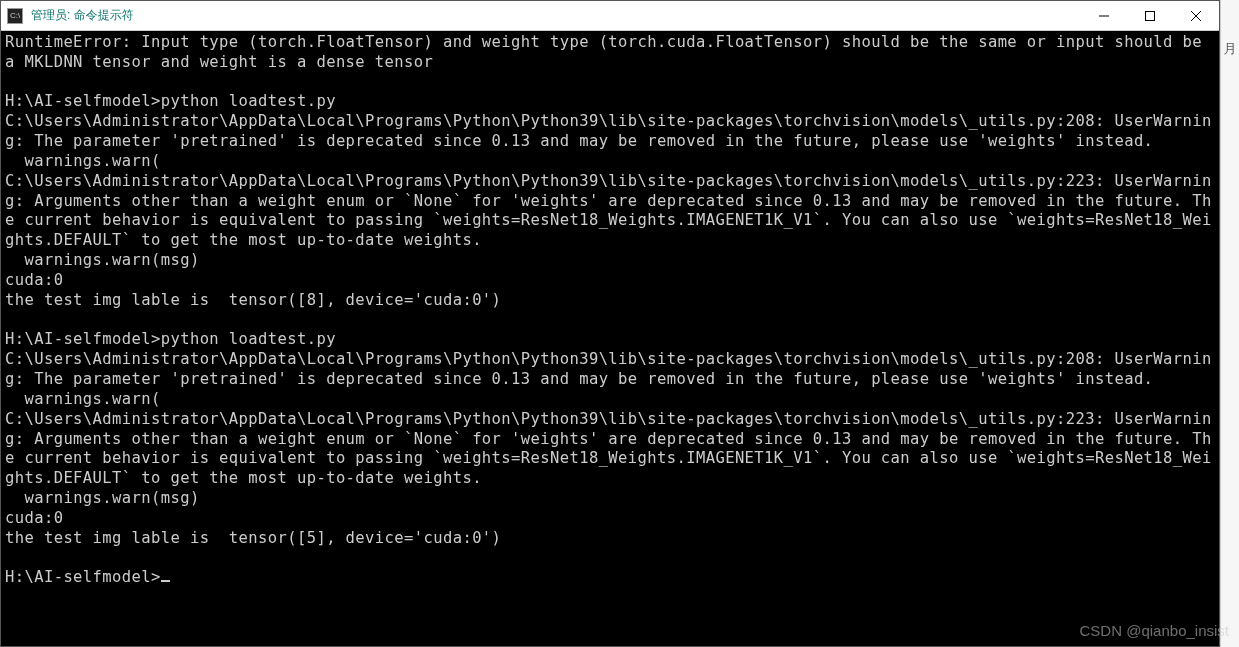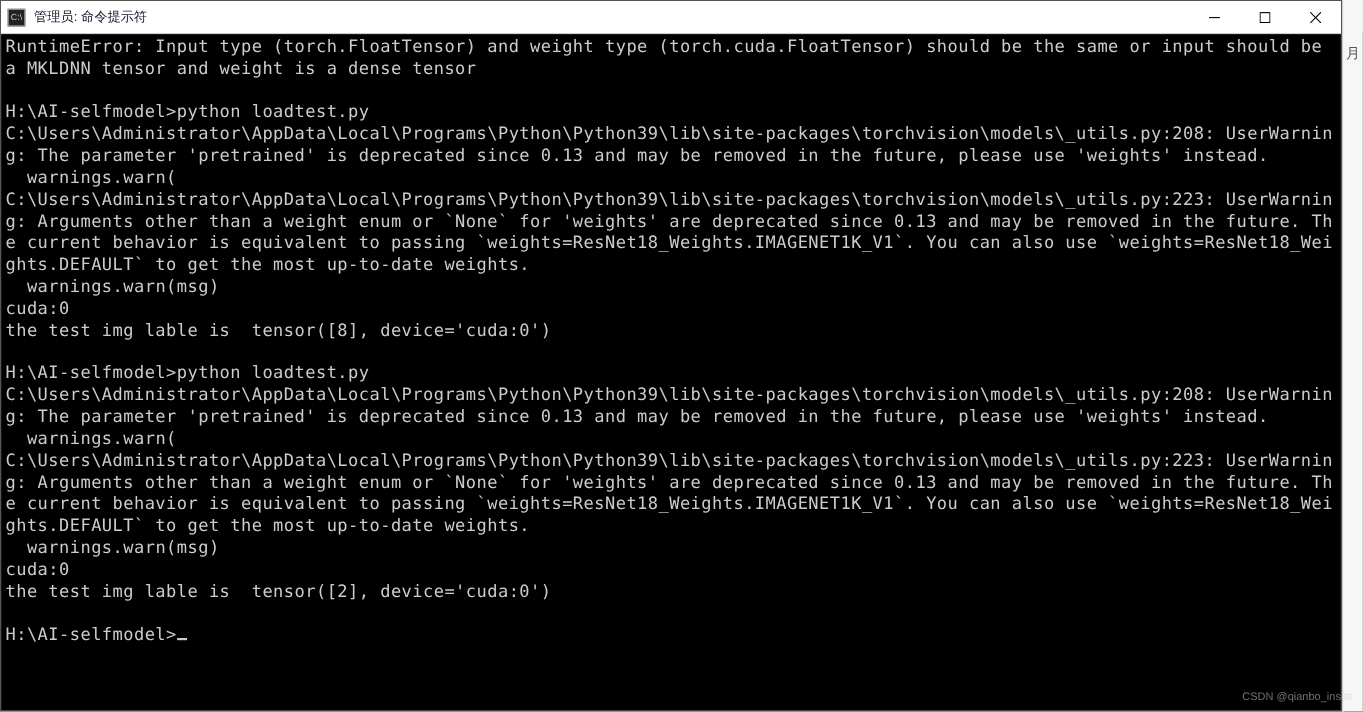--- a/index.html
+++ b/index.html
@@ -41,21 +41,21 @@
       align-items: center;
       justify-content: center;
       font-size: 8px;
       color: #ccc;
       font-family: sans-serif;
     }
     .titlebar-text {
       flex: 1;
       font-family: "Microsoft YaHei", sans-serif;
       font-size: 12px;
-      color: #0f172a;
+      color: #0f766e;
     }
     .window-controls {
       display: flex;
       height: 100%;
     }
     .win-btn {
       width: 46px;
       height: 100%;
       display: flex;
       align-items: center;
@@ -105,21 +105,21 @@
       width: 15px;
       bottom: 17px;
       height: 180px;
       background: #4a4a4a;
     }
     .watermark {
       position: absolute;
       right: 10px;
       bottom: 8px;
       color: rgba(200,200,200,0.55);
-      font-size: 10px;
+      font-size: 15px;
       font-family: sans-serif;
       pointer-events: none;
     }
     .right-strip {
       position: absolute;
       right: 0;
       top: 0;
       bottom: 0;
       width: 19px;
       background: #f6f6f6;
@@ -176,21 +176,21 @@
 <span>  warnings.warn(msg)</span>
 <span>cuda:0</span>
 <span>the test img lable is  tensor([8], device='cuda:0')</span>
 <span></span>
 <span>H:\AI-selfmodel&gt;python loadtest.py</span>
 <span>C:\Users\Administrator\AppData\Local\Programs\Python\Python39\lib\site-packages\torchvision\models\_utils.py:208: UserWarning: The parameter 'pretrained' is deprecated since 0.13 and may be removed in the future, please use 'weights' instead.</span>
 <span>  warnings.warn(</span>
 <span>C:\Users\Administrator\AppData\Local\Programs\Python\Python39\lib\site-packages\torchvision\models\_utils.py:223: UserWarning: Arguments other than a weight enum or `None` for 'weights' are deprecated since 0.13 and may be removed in the future. The current behavior is equivalent to passing `weights=ResNet18_Weights.IMAGENET1K_V1`. You can also use `weights=ResNet18_Weights.DEFAULT` to get the most up-to-date weights.</span>
 <span>  warnings.warn(msg)</span>
 <span>cuda:0</span>
-<span>the test img lable is  tensor([2], device='cuda:0')</span>
+<span>the test img lable is  tensor([5], device='cuda:0')</span>
 <span></span>
 <span>H:\AI-selfmodel&gt;</span><span class="cursor"></span></div>
 
   <div class="scrollbar">
     <div class="scroll-arrow">▲</div>
     <div class="scroll-thumb"></div>
     <div class="scroll-arrow" style="position:absolute;bottom:0;">▼</div>
   </div>
 </div>
 

